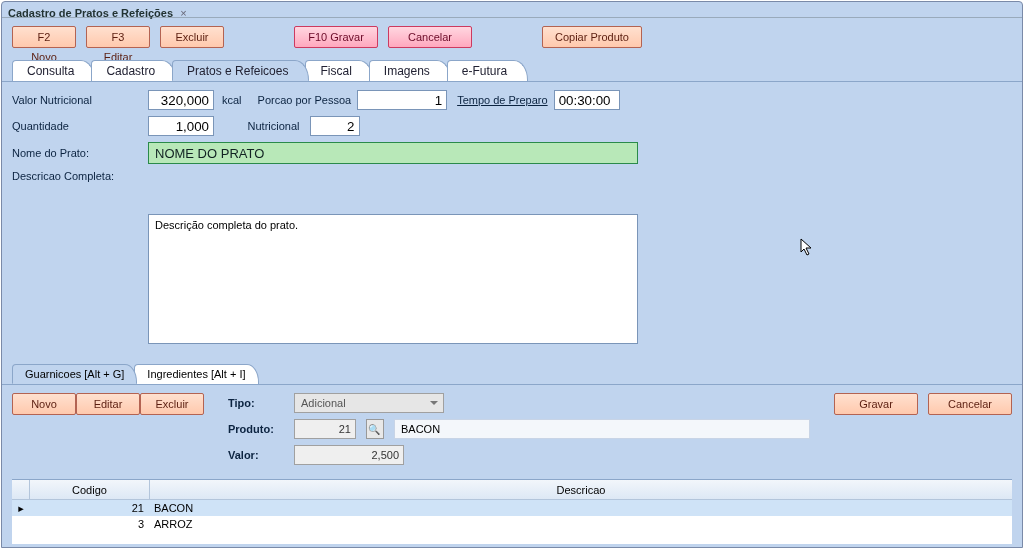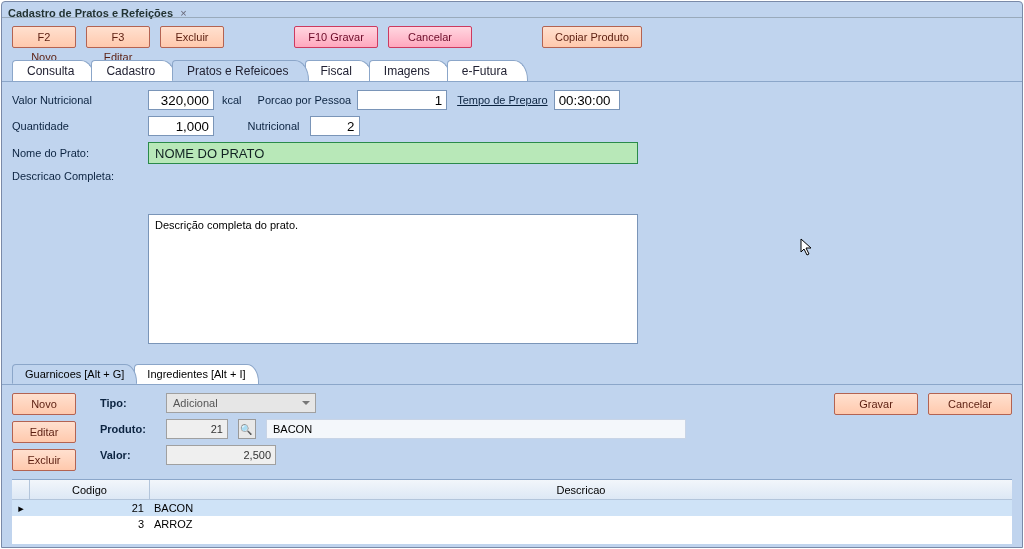--- a/index.html
+++ b/index.html
@@ -153,21 +153,21 @@
   background: #c0d4ee;
   z-index: 2;
   border-bottom: 1px solid #c0d4ee;
   margin-bottom: -1px;
 }
 .subform {
   display: flex;
   padding: 8px 10px 4px 10px;
   gap: 24px;
 }
-.subform-left { display: flex; flex-direction: column; gap: 6px; }
+.subform-left { display: flex; flex-direction: row; }
 .subform-mid { flex: 1; }
 .subform-right { display: flex; gap: 10px; align-items: flex-start; }
 .sf-row { display: flex; align-items: center; gap: 10px; margin-bottom: 6px; }
 .sf-lbl { width: 56px; color: #0b2340; font-weight: bold; }
 .select-dis {
   width: 150px; height: 20px;
   border: 1px solid #a0a0a0;
   background: #e6e6e6;
   color: #555;
   padding: 0 20px 0 6px;

